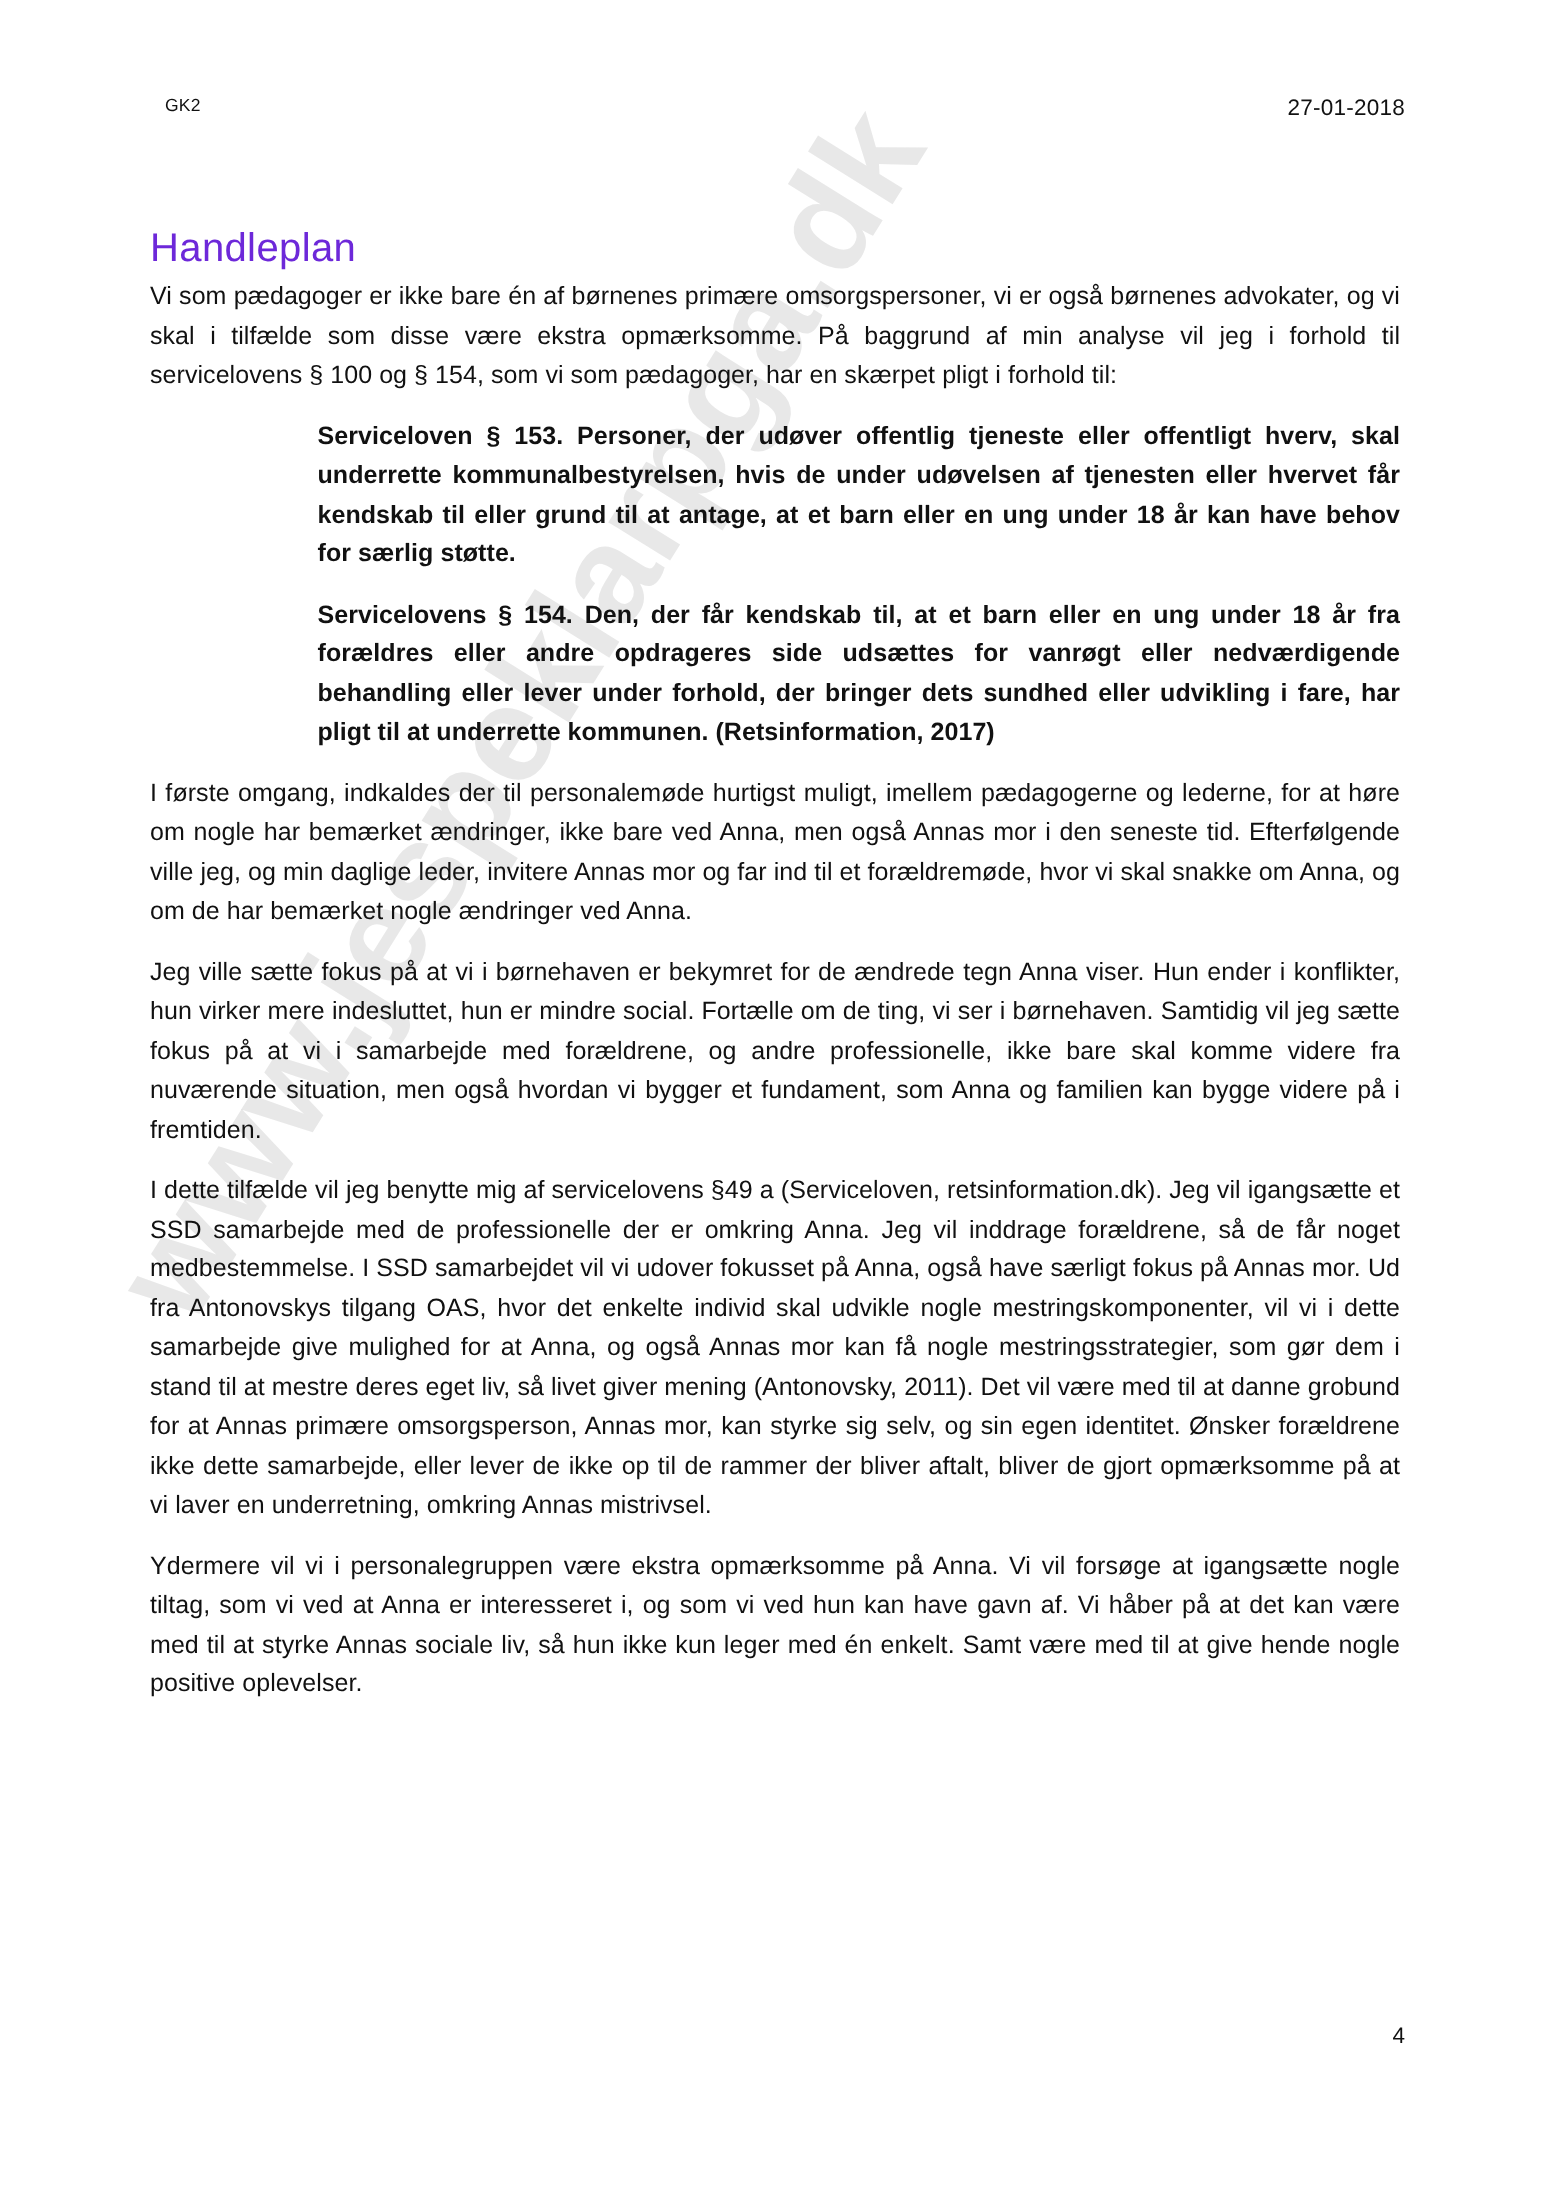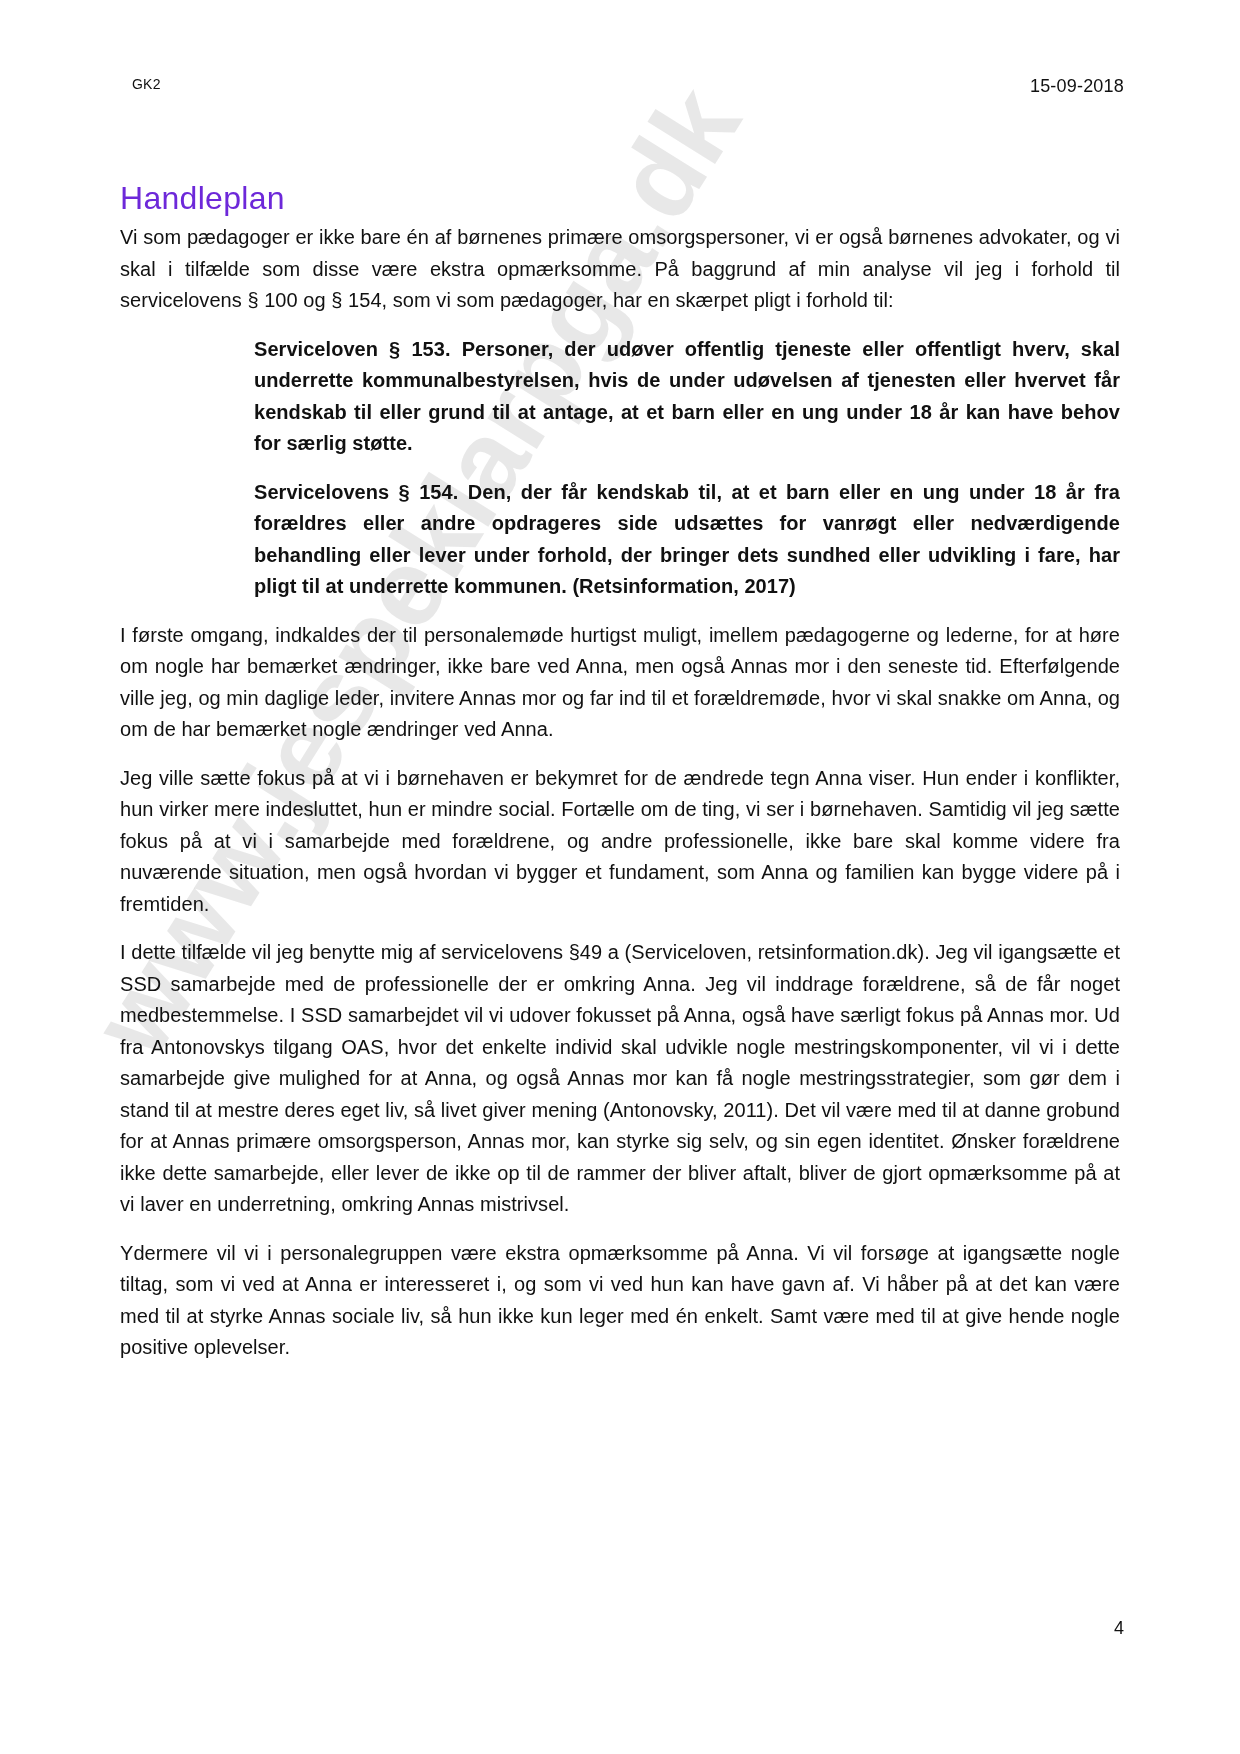--- a/index.html
+++ b/index.html
@@ -19,21 +19,21 @@
                transform-origin: left center; font-size: 110px; font-weight: bold;
                color: rgba(150,150,150,0.22); white-space: nowrap; pointer-events: none;
                font-family: "Liberation Sans", sans-serif; }
 </style>
 </head>
 <body>
 
 <div class="watermark">www.jespeklarpga.dk</div>
 
 <div class="header-left">GK2</div>
-<div class="header-right">15-09-2018</div>
+<div class="header-right">27-01-2018</div>
 
 <div class="content">
   <h1>Handleplan</h1>
   <p>Vi som pædagoger er ikke bare én af børnenes primære omsorgspersoner, vi er også børnenes advokater, og vi skal i tilfælde som disse være ekstra opmærksomme. På baggrund af min analyse vil jeg i forhold til servicelovens § 100 og § 154, som vi som pædagoger, har en skærpet pligt i forhold til:</p>
   <div class="quote">
     <p>Serviceloven § 153. Personer, der udøver offentlig tjeneste eller offentligt hverv, skal underrette kommunalbestyrelsen, hvis de under udøvelsen af tjenesten eller hvervet får kendskab til eller grund til at antage, at et barn eller en ung under 18 år kan have behov for særlig støtte.</p>
     <p>Servicelovens § 154. Den, der får kendskab til, at et barn eller en ung under 18 år fra forældres eller andre opdrageres side udsættes for vanrøgt eller nedværdigende behandling eller lever under forhold, der bringer dets sundhed eller udvikling i fare, har pligt til at underrette kommunen. (Retsinformation, 2017)</p>
   </div>
   <p>I første omgang, indkaldes der til personalemøde hurtigst muligt, imellem pædagogerne og lederne, for at høre om nogle har bemærket ændringer, ikke bare ved Anna, men også Annas mor i den seneste tid. Efterfølgende ville jeg, og min daglige leder, invitere Annas mor og far ind til et forældremøde, hvor vi skal snakke om Anna, og om de har bemærket nogle ændringer ved Anna.</p>
   <p>Jeg ville sætte fokus på at vi i børnehaven er bekymret for de ændrede tegn Anna viser. Hun ender i konflikter, hun virker mere indesluttet, hun er mindre social. Fortælle om de ting, vi ser i børnehaven. Samtidig vil jeg sætte fokus på at vi i samarbejde med forældrene, og andre professionelle, ikke bare skal komme videre fra nuværende situation, men også hvordan vi bygger et fundament, som Anna og familien kan bygge videre på i fremtiden.</p>

